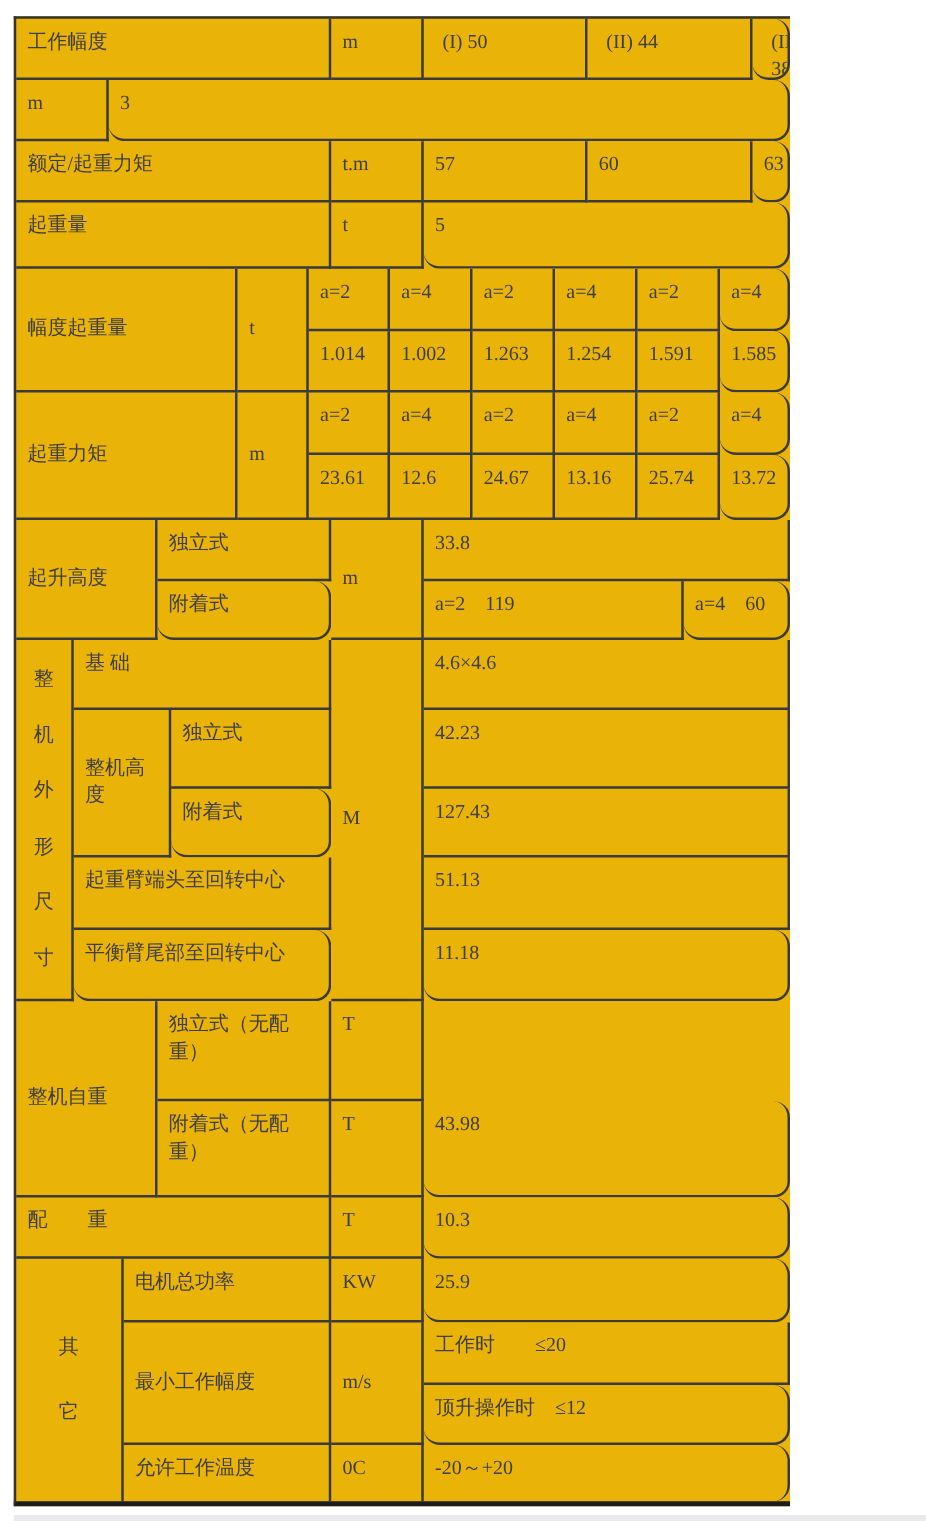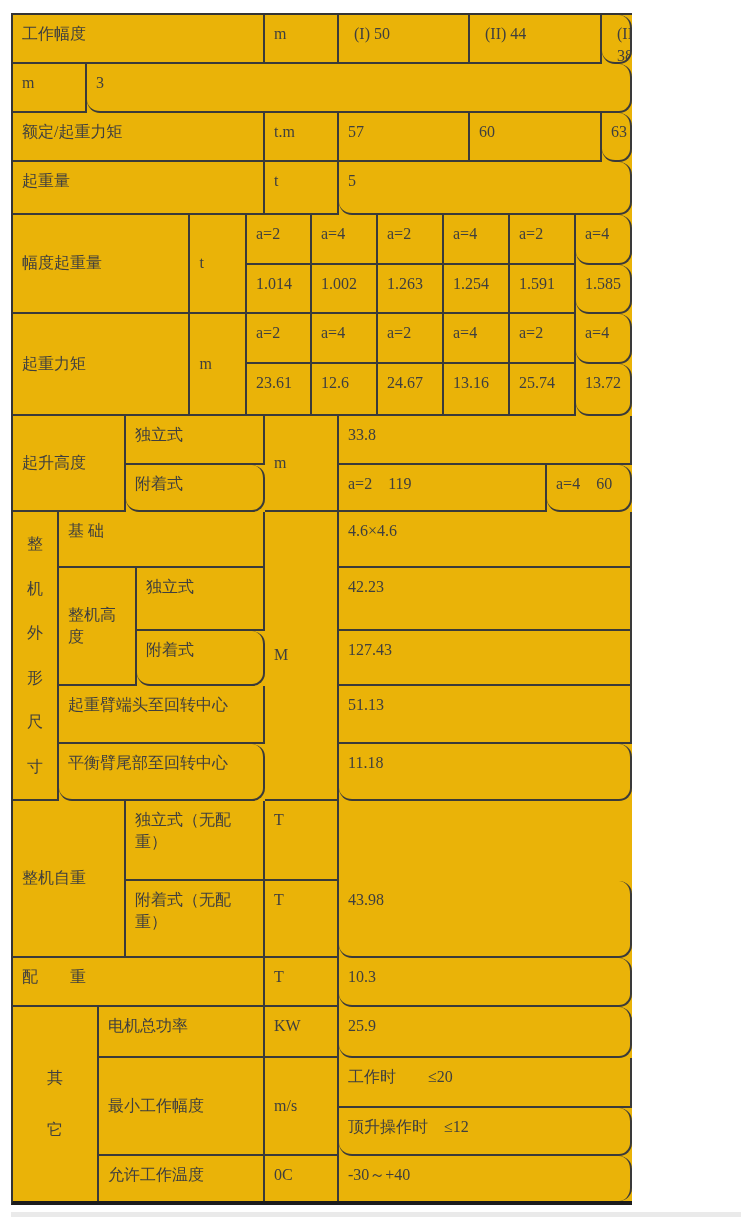--- a/index.html
+++ b/index.html
@@ -231,20 +231,20 @@
           <div class="cell vc" style="width:166px">最小工作幅度</div>
           <div class="cell vc" style="width:74px">m/s</div>
           <div class="vcol flex1">
             <div class="cell" style="height:50px">工作时　　≤20</div>
             <div class="cell flex1">顶升操作时　≤12</div>
           </div>
         </div>
         <div class="row flex1">
           <div class="cell nb" style="width:166px">允许工作温度</div>
           <div class="cell nb" style="width:74px">0C</div>
-          <div class="cell nb flex1">-30～+40</div>
+          <div class="cell nb flex1">-20～+20</div>
         </div>
       </div>
     </div>
 
   </div>
   <div class="bottom-edge"></div>
 </div>
 
 </body></html>

